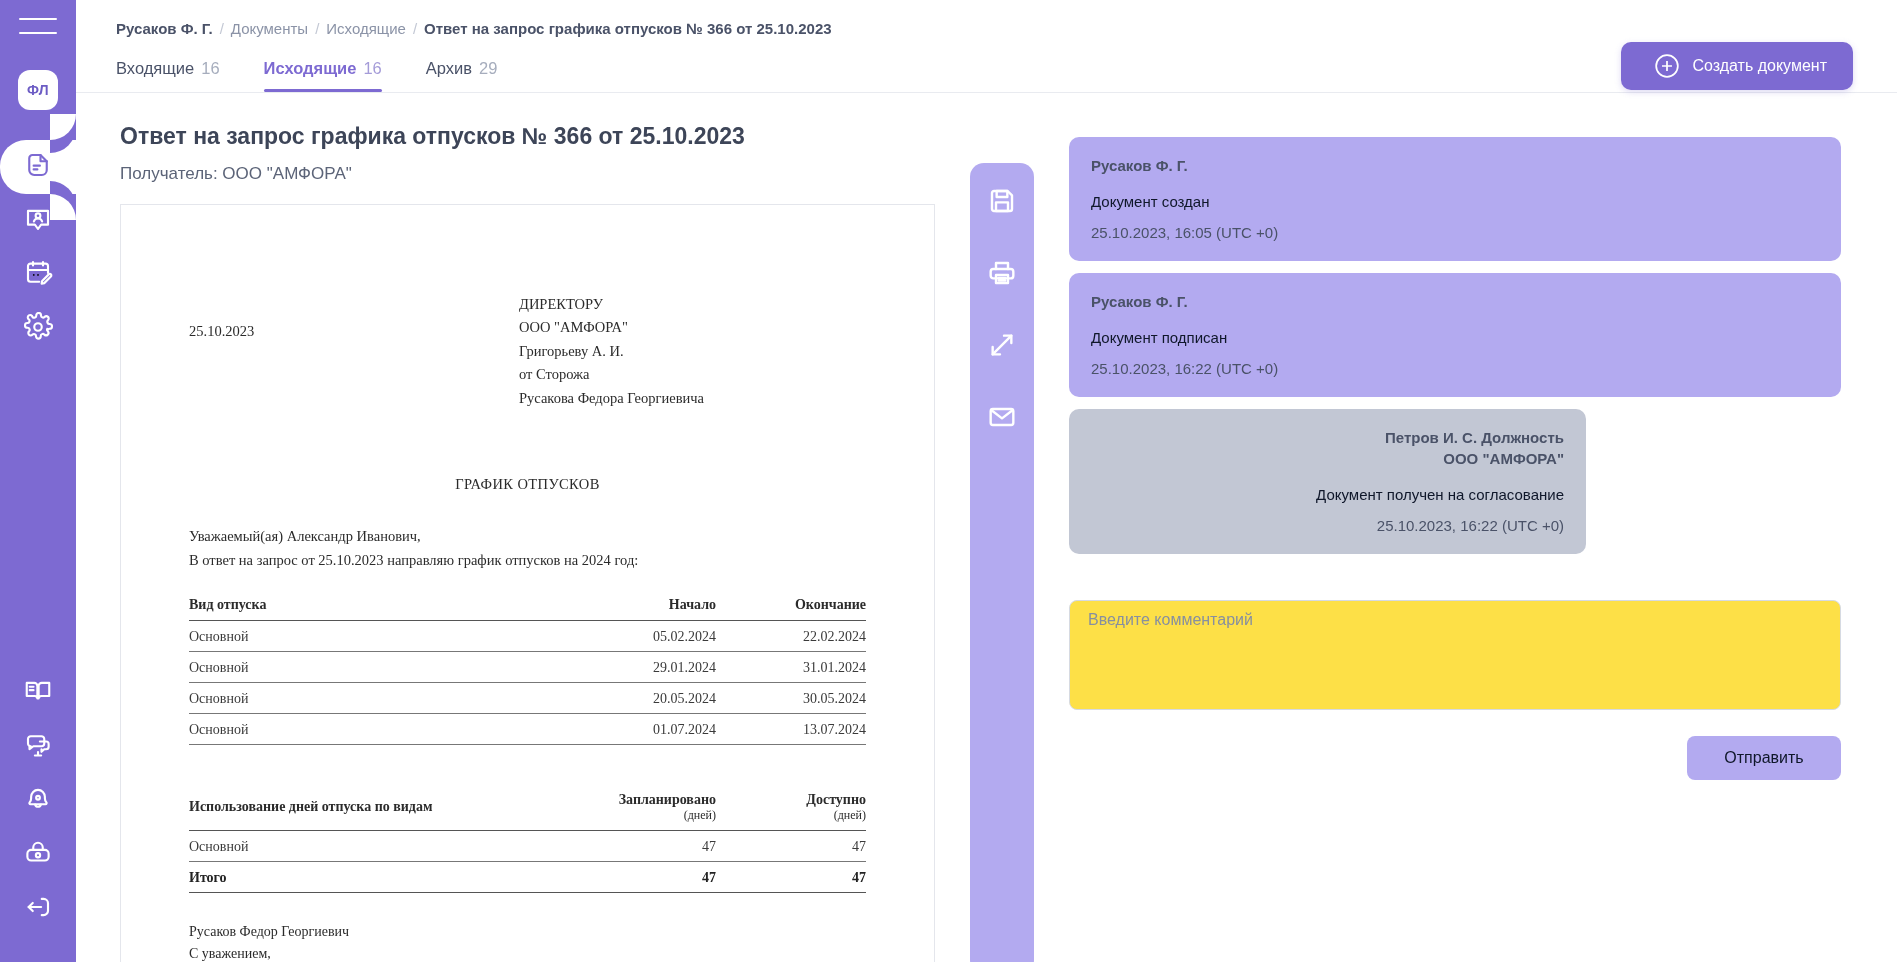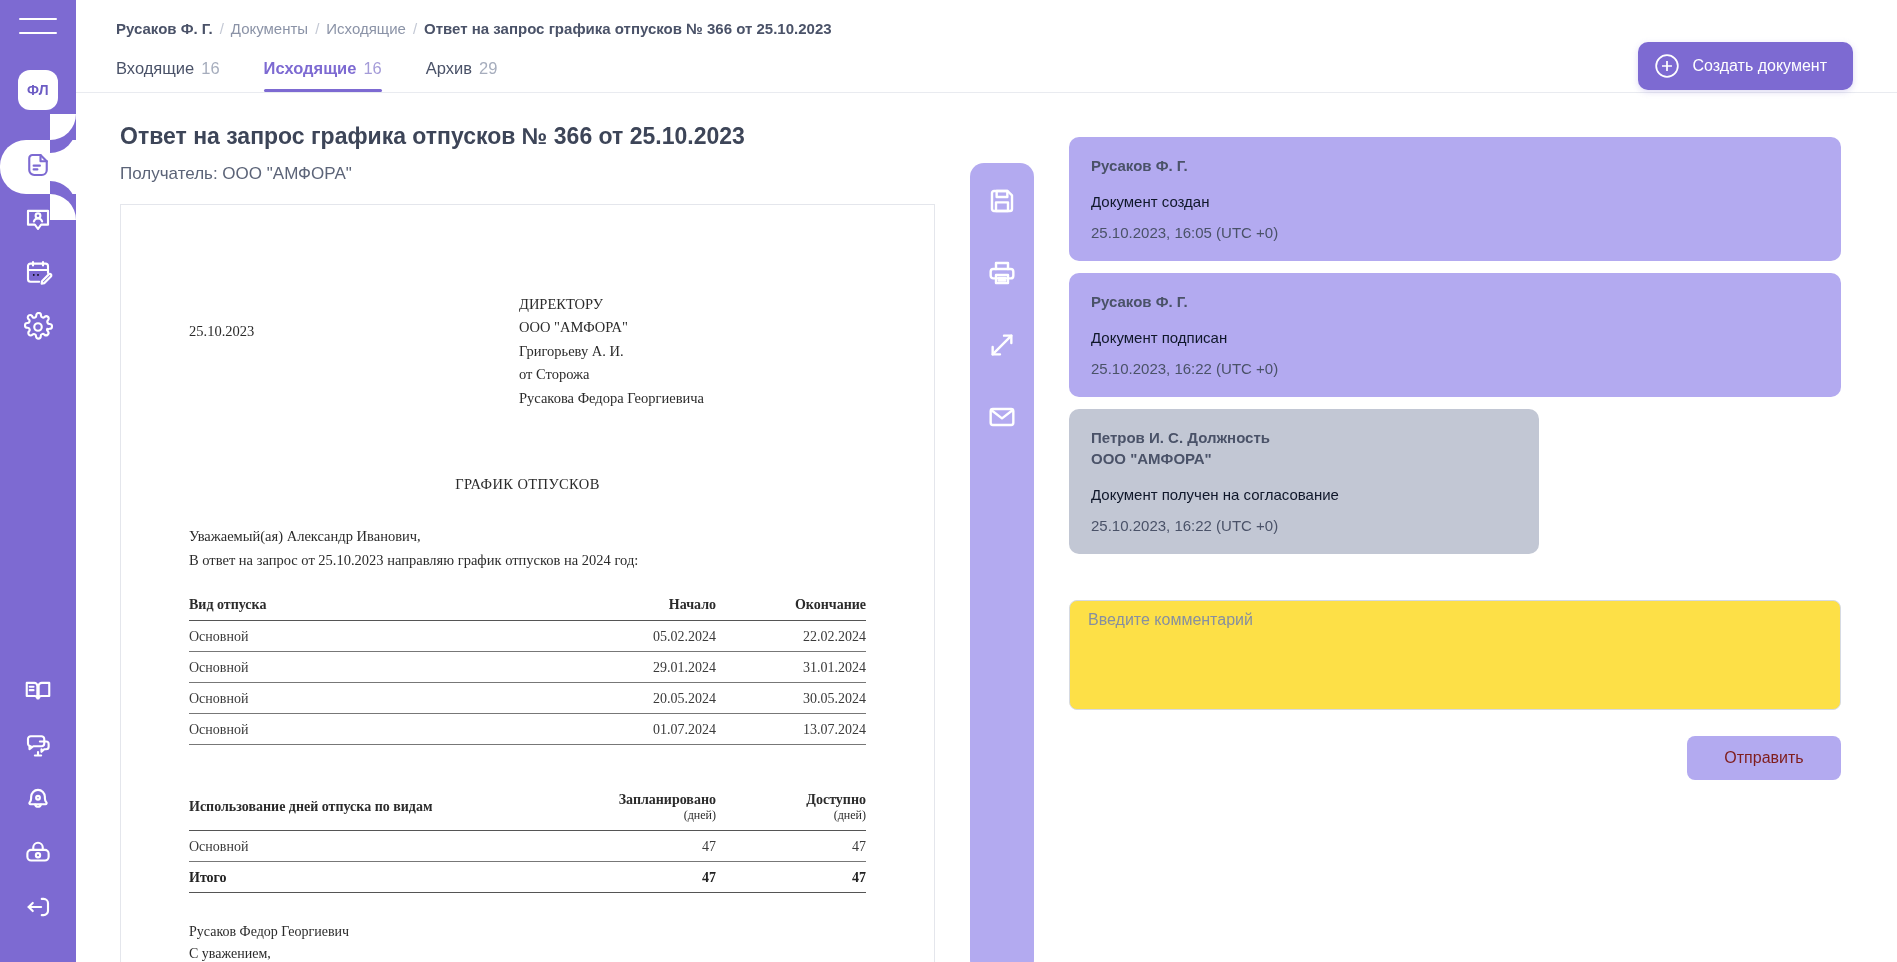--- a/index.html
+++ b/index.html
@@ -103,21 +103,21 @@
   }
   .tabs-rule { height: 1px; background: #e9ebf0; margin: 0 0 0 0; }
 
   .create-btn {
     position: absolute; right: 44px; top: 42px;
     height: 48px;
     background: #7d6ad2;
     color: #fff;
     border: none;
     border-radius: 10px;
-    padding: 0 26px 0 16px;
+    padding: 0 26px 0 33px;
     display: flex; align-items: center; gap: 12px;
     font-size: 16px;
     cursor: pointer;
     box-shadow: 0 2px 6px rgba(125,106,210,.25);
     font-family: "Liberation Sans", sans-serif;
   }
   .plus-circle { width: 26px; height: 26px; position: relative; flex: 0 0 26px; }
   .plus-circle svg { width: 26px; height: 26px; stroke: #fff; fill: none; stroke-width: 1.6; }
 
   
@@ -173,21 +173,21 @@
 
   
   .right-col { flex: 1 1 auto; padding-top: 14px; padding-right: 12px; }
 
   .status-card {
     border-radius: 10px;
     padding: 18px 22px 20px 22px;
     margin-bottom: 12px;
   }
   .status-card.purple { background: #b3aaf0; }
-  .status-card.gray { background: #c2c7d4; width: 470px; }
+  .status-card.gray { background: #c2c7d4; width: 517px; text-align: right; }
   .status-card.purple.wide { width: 100%; }
   .sc-name { font-size: 15px; font-weight: bold; color: #4a5268; line-height: 1.45; }
   .sc-action { font-size: 15px; color: #0f172a; margin-top: 16px; }
   .sc-time { font-size: 15px; color: #4a5268; margin-top: 14px; }
 
   .comment-box {
     margin-top: 34px;
     width: 100%;
     height: 110px;
     border: 1px solid #d6dae2;
@@ -198,21 +198,21 @@
     resize: none;
     outline: none;
     font-family: "Liberation Sans", sans-serif;
     background: #fde047;
   }
   .comment-box::placeholder { color: #878f9f; }
 
   .send-row { display: flex; justify-content: flex-end; margin-top: 22px; }
   .send-btn {
     background: #b3aaf0;
-    color: #7f1d1d;
+    color: #0f172a;
     border: none;
     border-radius: 8px;
     width: 154px; height: 44px;
     font-size: 16px;
     cursor: pointer;
     font-family: "Liberation Sans", sans-serif;
   }
 </style>
 </head>
 <body>

